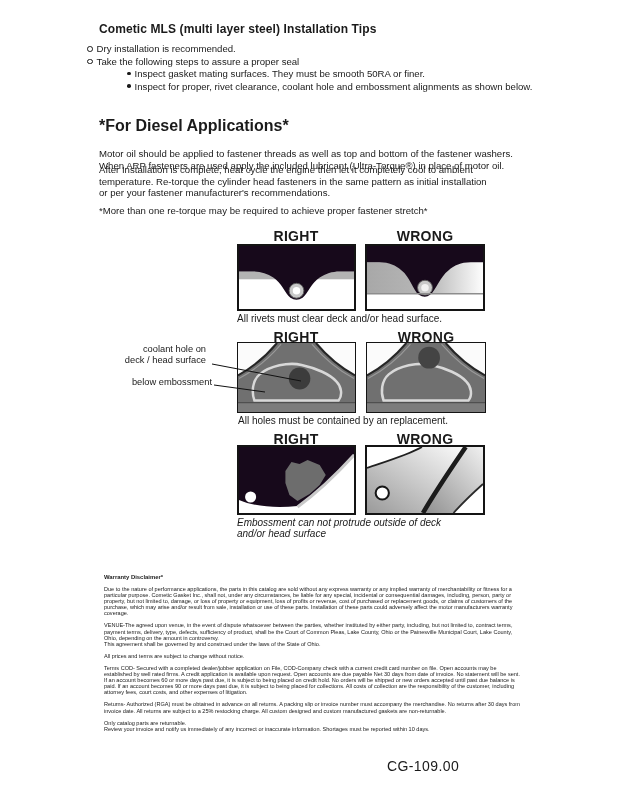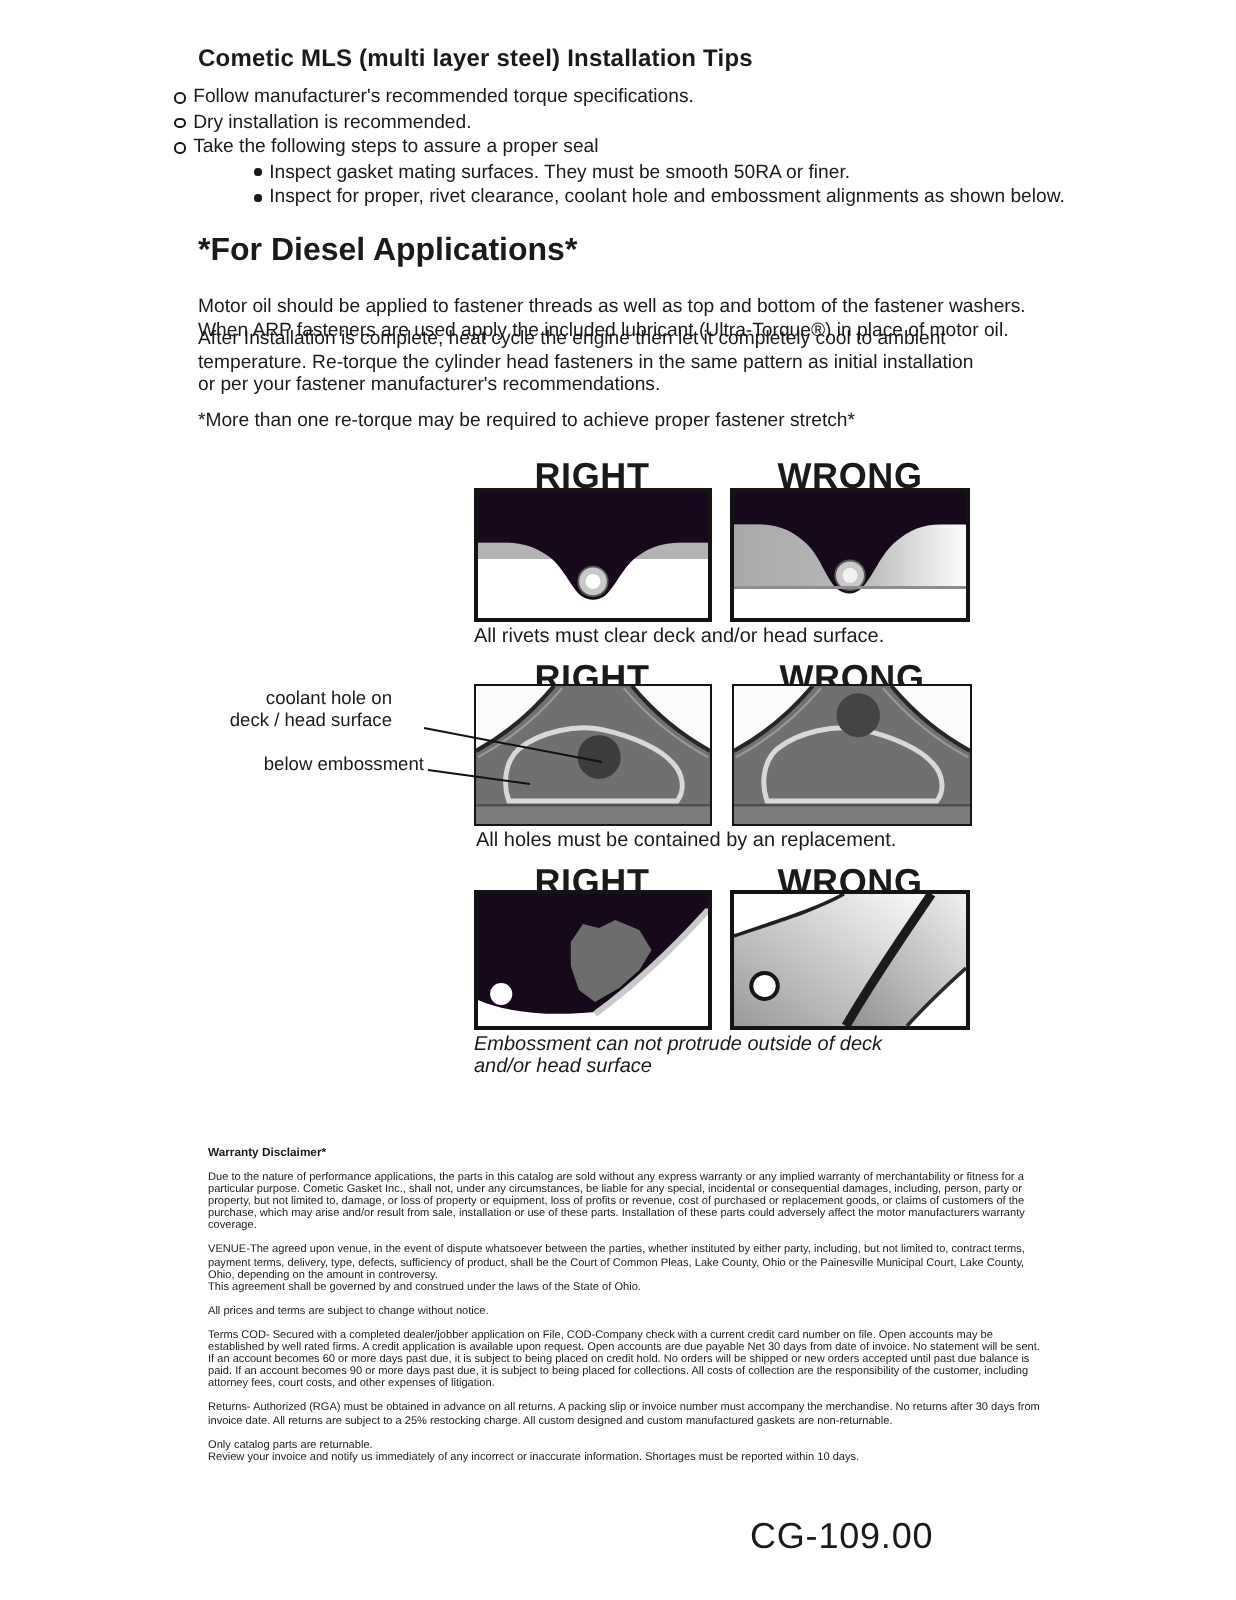--- a/index.html
+++ b/index.html
@@ -19,42 +19,38 @@
   .obullet{flex:0 0 auto;width:3.6px;height:3.6px;border:1px solid #1a1a1a;border-radius:50%;margin:2.2px 4px 0 0;}
   .sub{margin-left:40px;}
   .dot{flex:0 0 auto;width:3.6px;height:3.6px;background:#1a1a1a;border-radius:50%;margin:2.6px 4px 0 0;}
   
   .dhead{left:99px;top:117px;font-size:16px;font-weight:bold;}
   .dp{font-size:9.6px;line-height:11.6px;white-space:pre-line;width:470px;}
   .dp1{left:99px;top:148px;}
   .dp2{left:99px;top:164px;}
   .dnote{left:99px;top:205px;font-size:9.6px;}
   
-  .rwlabel{font-size:18px;font-weight:bold;letter-spacing:.3px;text-align:center;width:118px;}
+  .rwlabel{font-size:14px;font-weight:bold;letter-spacing:.3px;text-align:center;width:118px;}
   .panel{position:absolute;box-sizing:border-box;border:2.4px solid #141414;background:#fff;}
   .panel svg{display:block;width:100%;height:100%;}
   .p-r2{border-width:1.8px;}
   .caption{font-size:10px;line-height:11px;white-space:pre-line;}
   .sidelabel{font-size:9.3px;line-height:10.6px;text-align:right;white-space:pre-line;}
   
   .disc{left:104px;top:574px;width:420px;}
   .disc h3{margin:0 0 6px 0;font-size:5.9px;font-weight:bold;}
   .disc p{margin:0 0 6px 0;font-size:5.55px;line-height:6.1px;white-space:pre-line;}
-  .doccode{left:375px;top:758px;font-size:18px;letter-spacing:.4px;}
+  .doccode{left:387px;top:758px;font-size:14px;letter-spacing:.4px;}
 </style>
 </head>
 <body>
 
 <div class="abs title">Cometic MLS (multi layer steel) Installation Tips</div>
 
 <div class="abs tips">
-  <div class="tip">
-    <span class="obullet"></span>
-    <span>Follow manufacturer's recommended torque specifications.</span>
-  </div>
   <div class="tip">
     <span class="obullet"></span>
     <span>Dry installation is recommended.</span>
   </div>
   <div class="tip">
     <span class="obullet"></span>
     <span>Take the following steps to assure a proper seal</span>
   </div>
   <div class="tip sub">
     <span class="dot"></span>
@@ -102,21 +98,21 @@
     <circle cx="57" cy="41" r="7.3" fill="#c9c9c9" stroke="#5a5a5a" stroke-width="0.9"></circle>
     <circle cx="57" cy="41" r="3.7" fill="#f2f2f2"></circle>
     <line x1="0" y1="47" x2="114" y2="47" stroke="#8d8d8d" stroke-width="1.4"></line>
   </svg>
 </div>
 <div class="abs caption" style="left:237px;top:313px;">All rivets must clear deck and/or head surface.</div>
 
 <div class="abs rwlabel" style="left:237px;top:329px;">RIGHT</div>
 <div class="abs rwlabel" style="left:367px;top:329px;">WRONG</div>
 
-<div class="abs sidelabel" style="left:86px;top:344px;width:110px;">coolant hole on
+<div class="abs sidelabel" style="left:96px;top:344px;width:110px;">coolant hole on
 deck / head surface</div>
 <div class="abs sidelabel" style="left:100px;top:377px;width:112px;">below embossment</div>
 
 <div class="panel p-r2" style="left:237px;top:342px;width:119px;height:71px;">
   <svg viewBox="0 0 114 66" preserveAspectRatio="none">
     <rect width="114" height="66" fill="#707070"></rect>
     <rect y="57" width="114" height="9" fill="#7c7c7c"></rect>
     <line x1="0" y1="57" x2="114" y2="57" stroke="#4f4f4f" stroke-width="1.2"></line>
     <path d="M0,0 H38 C27,13 13,24 0,31 Z" fill="#fbfbfb"></path>
     <path d="M38,0 C27,13 13,24 0,31" stroke="#262626" stroke-width="2" fill="none"></path>

